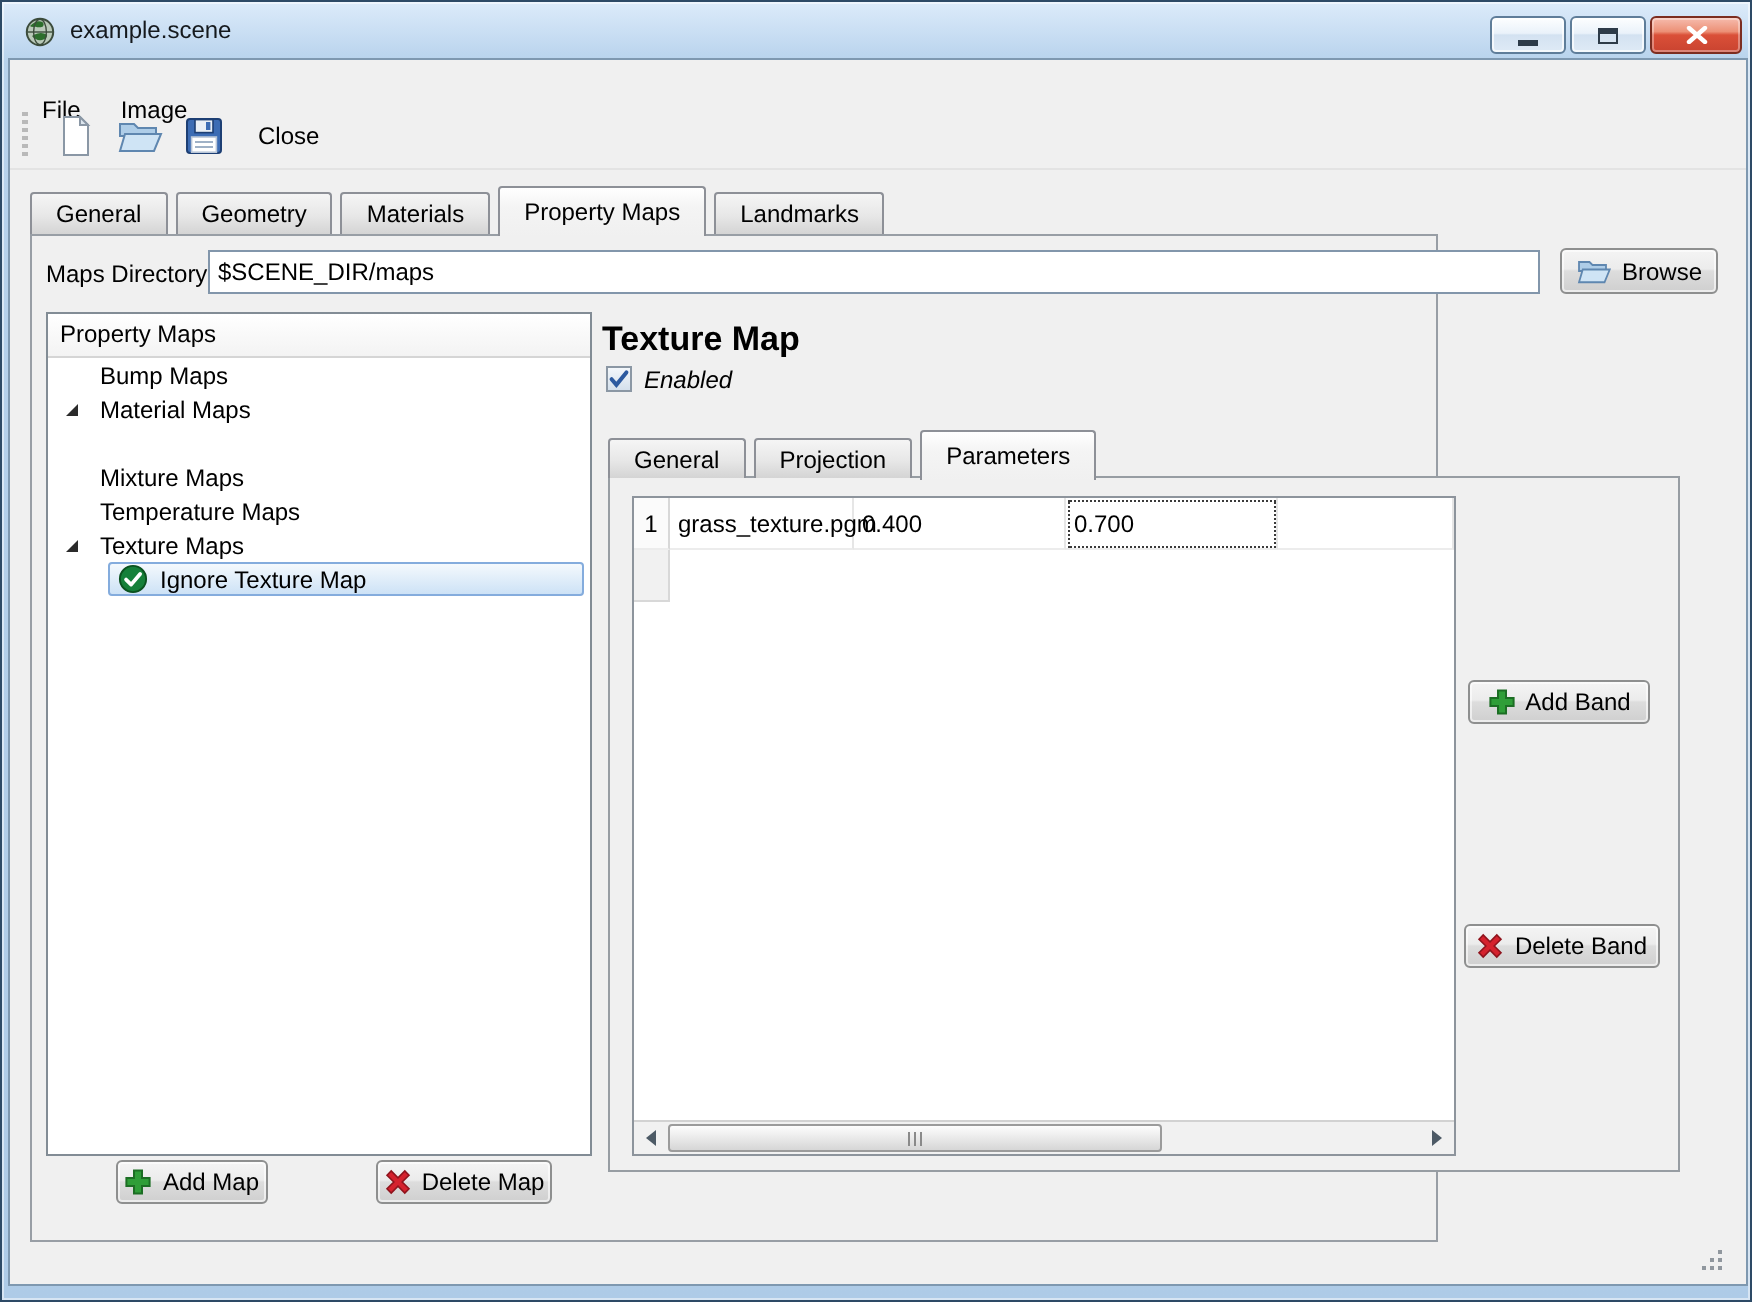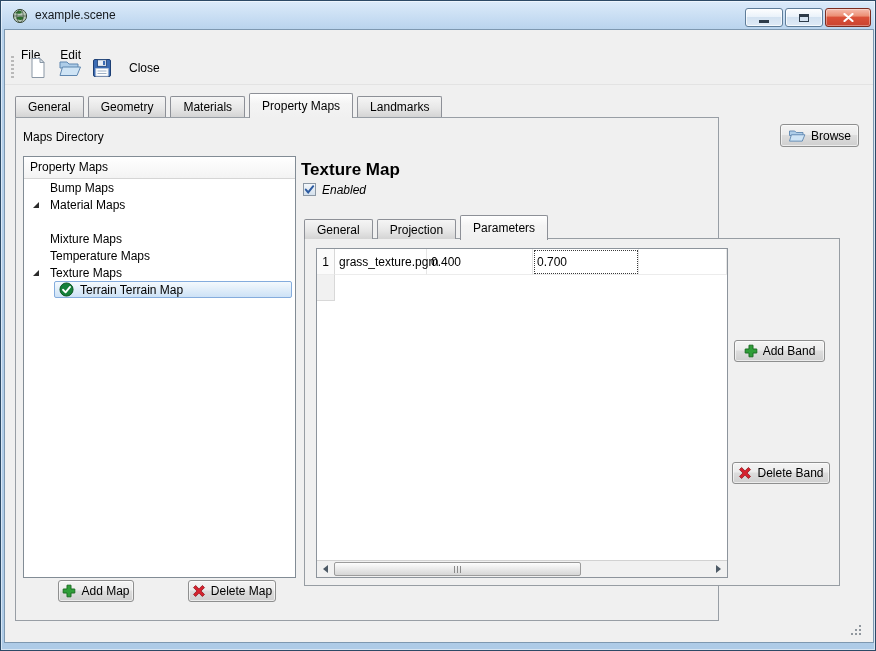--- a/index.html
+++ b/index.html
@@ -139,21 +139,21 @@
           <path d="M1.5 1 L9.5 8 M9.5 1 L1.5 8" stroke="#ffffff" stroke-width="2.2" stroke-linecap="round"></path>
         </svg>
       </div>
     </div>
   </div>
 
   <div class="client">
 
     <div class="menubar">
       <span class="menu-item">File</span>
-      <span class="menu-item">Edit</span>
+      <span class="menu-item">Image</span>
     </div>
 
     <div class="toolbar">
       <div class="tb-grip"></div>
       <div class="tb-btn first">
         <svg width="22" height="22" viewBox="0 0 22 22">
           <path d="M5 1.5 h8 l4 4 v15 h-12 z" fill="#ffffff" stroke="#8a97a5" stroke-width="1"></path>
           <path d="M13 1.5 v4 h4 z" fill="#dde6ee" stroke="#8a97a5" stroke-width="1"></path>
         </svg>
       </div>
@@ -180,20 +180,21 @@
       <div class="tab">General</div>
       <div class="tab">Geometry</div>
       <div class="tab">Materials</div>
       <div class="tab active">Property Maps</div>
       <div class="tab">Landmarks</div>
     </div>
 
     <div class="page">
 
       <span class="maps-label">Maps Directory</span>
+      <input class="maps-input" type="text" value="$SCENE_DIR/maps" style="">
       <div class="btn browse-btn">
         <svg width="18" height="15" viewBox="0 0 24 20">
           <path d="M2 4 h7 l2 2 h9 v4 h-18 z" fill="#aecde8" stroke="#5f87b0" stroke-width="1.2"></path>
           <path d="M4.5 9 h18 l-3.5 8.5 h-17 z" fill="#cfe4f5" stroke="#5f87b0" stroke-width="1.2"></path>
         </svg>
         <span>Browse</span>
       </div>
 
       <div class="tree-panel">
         <div class="tree-header">Property Maps</div>
@@ -215,21 +216,21 @@
           <span class="expander"></span>
           <span class="lbl1">Texture Maps</span>
         </div>
         <div class="sel-row">
           <span class="check-icon">
             <svg width="15" height="15" viewBox="0 0 16 16">
               <circle cx="8" cy="8" r="7" fill="#15803a" stroke="#0b521f" stroke-width="1"></circle>
               <path d="M4.3 8.3 L7 11 L11.8 5.3" stroke="#ffffff" stroke-width="2" fill="none" stroke-linecap="round" stroke-linejoin="round"></path>
             </svg>
           </span>
-          <span class="lbl2">Terrain Terrain Map</span>
+          <span class="lbl2">Ignore Texture Map</span>
         </div>
       </div>
 
       <div class="btn add-map-btn">
         <svg width="14" height="14" viewBox="0 0 14 14">
           <path d="M5 1.2 h4 v3.8 h3.8 v4 h-3.8 v3.8 h-4 v-3.8 h-3.8 v-4 h3.8 z" fill="#2f9e38" stroke="#1c6e24" stroke-width="1"></path>
         </svg>
         <span>Add Map</span>
       </div>
       <div class="btn delete-map-btn">

